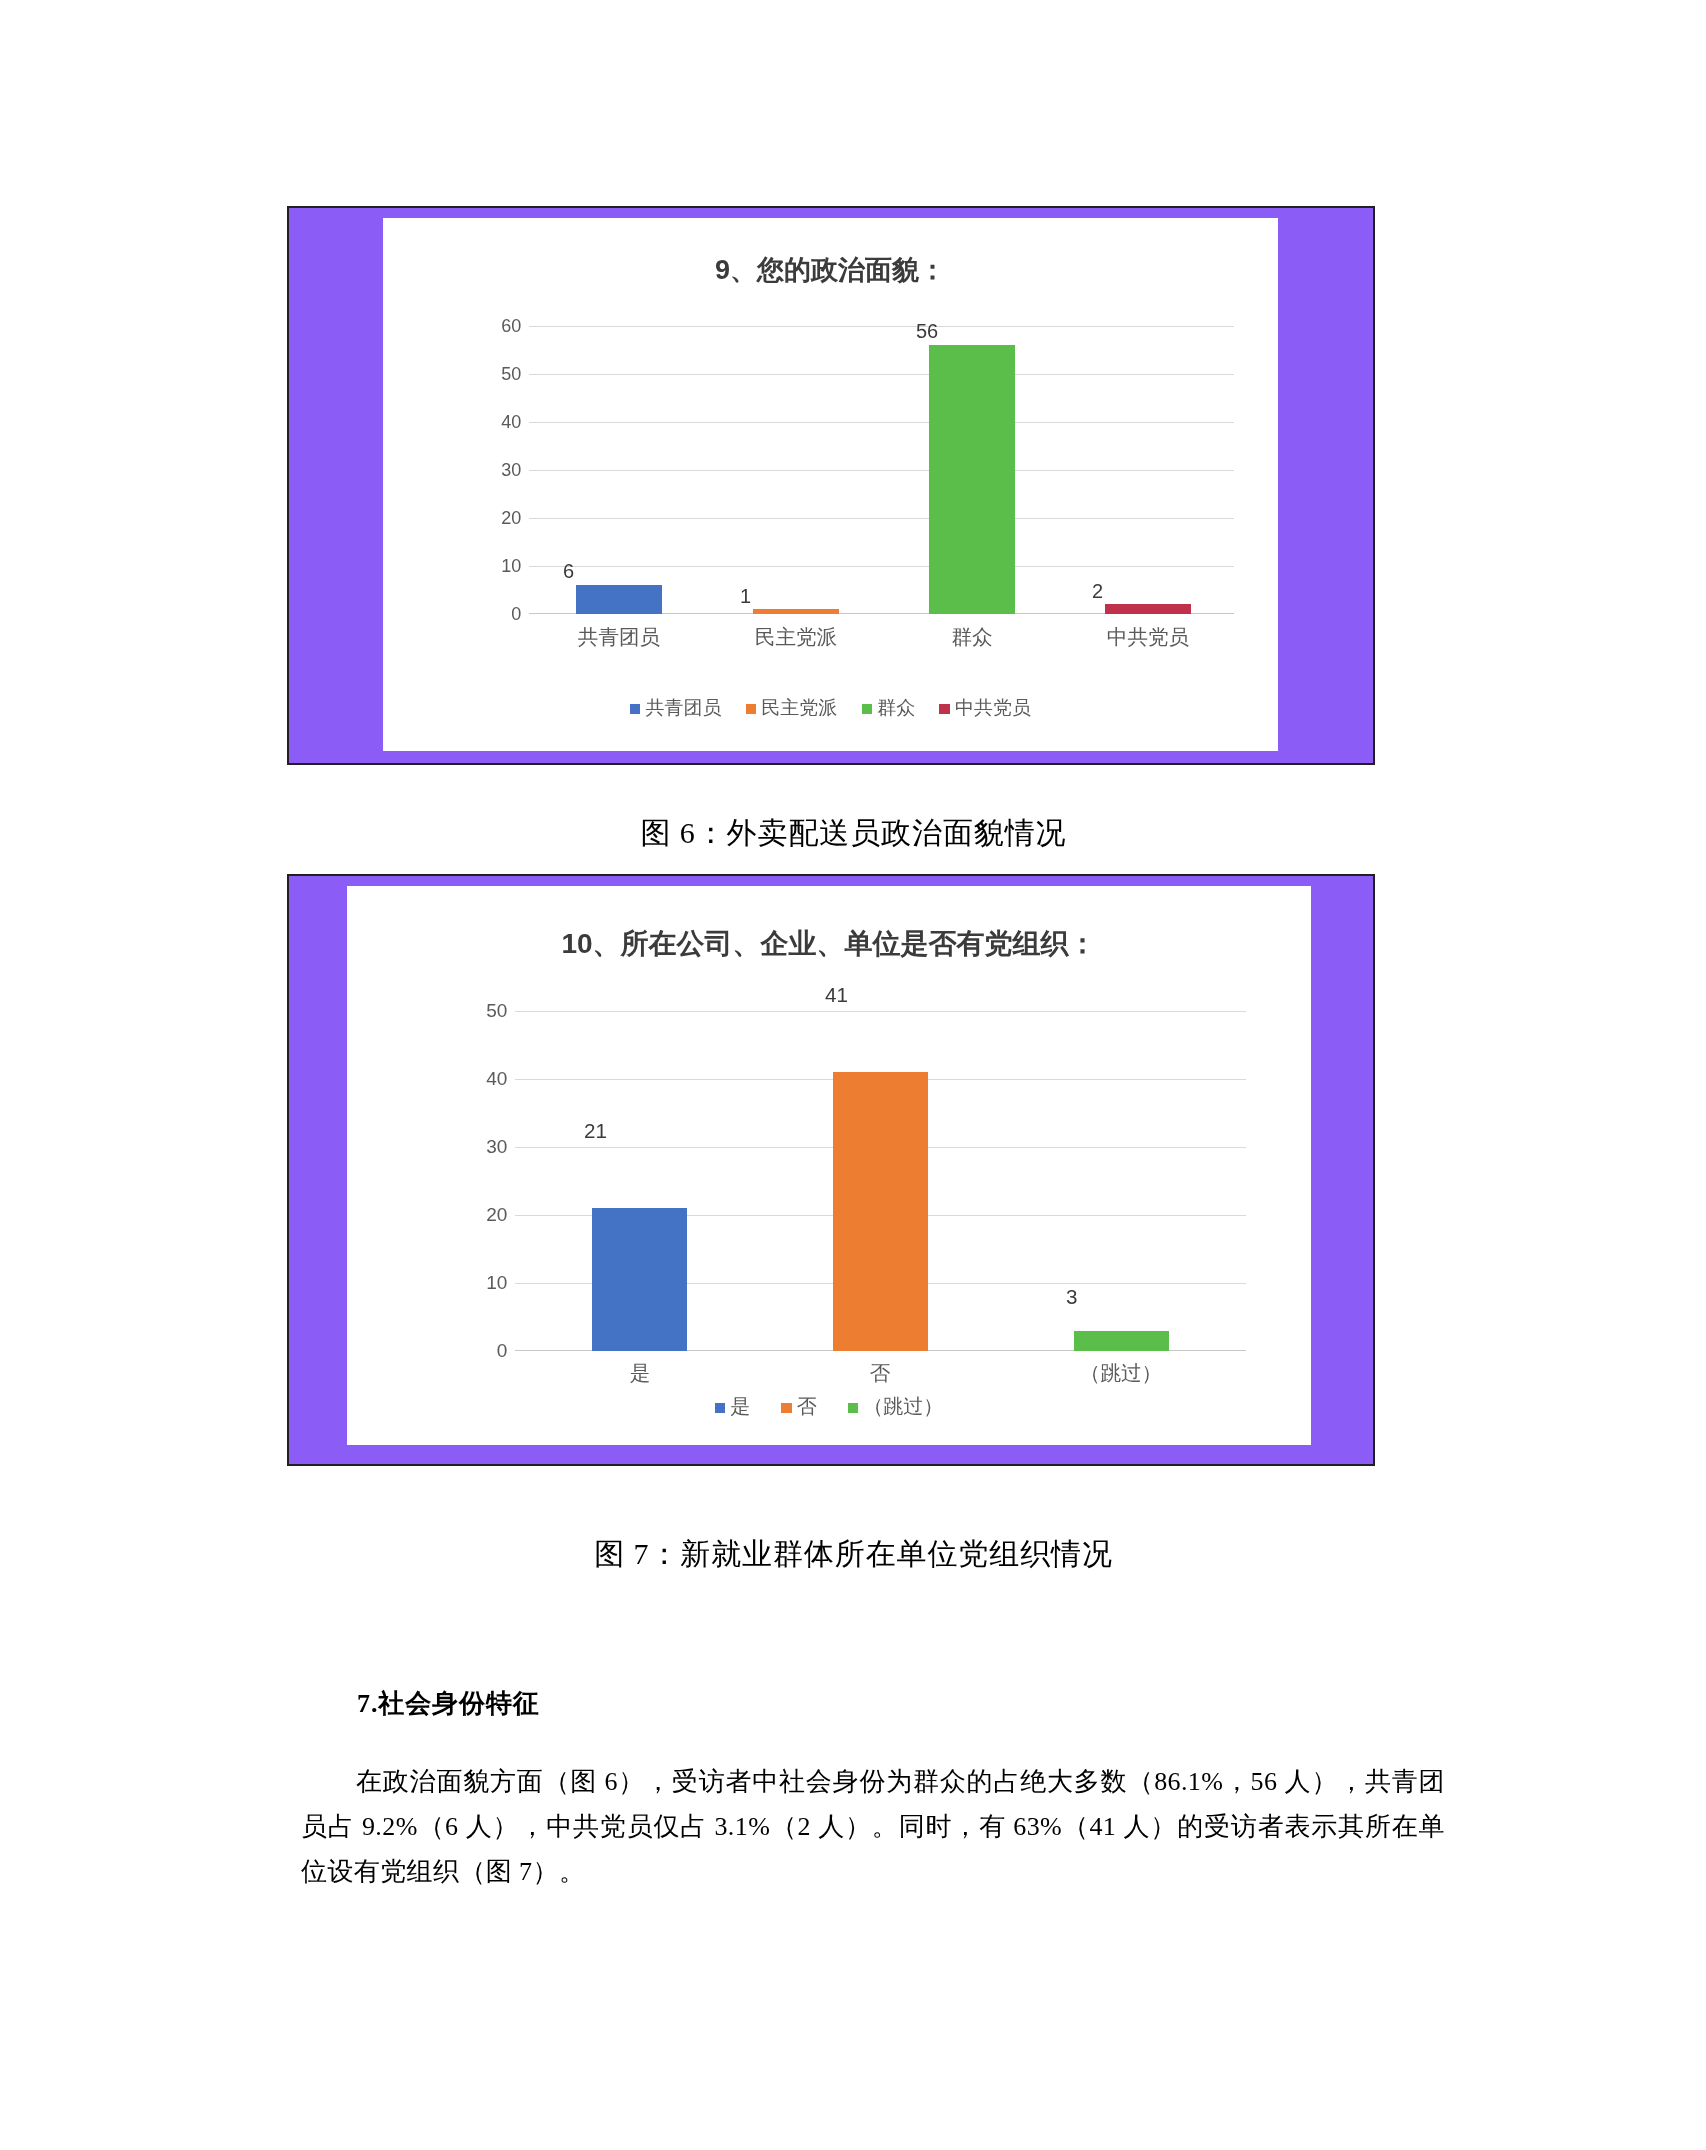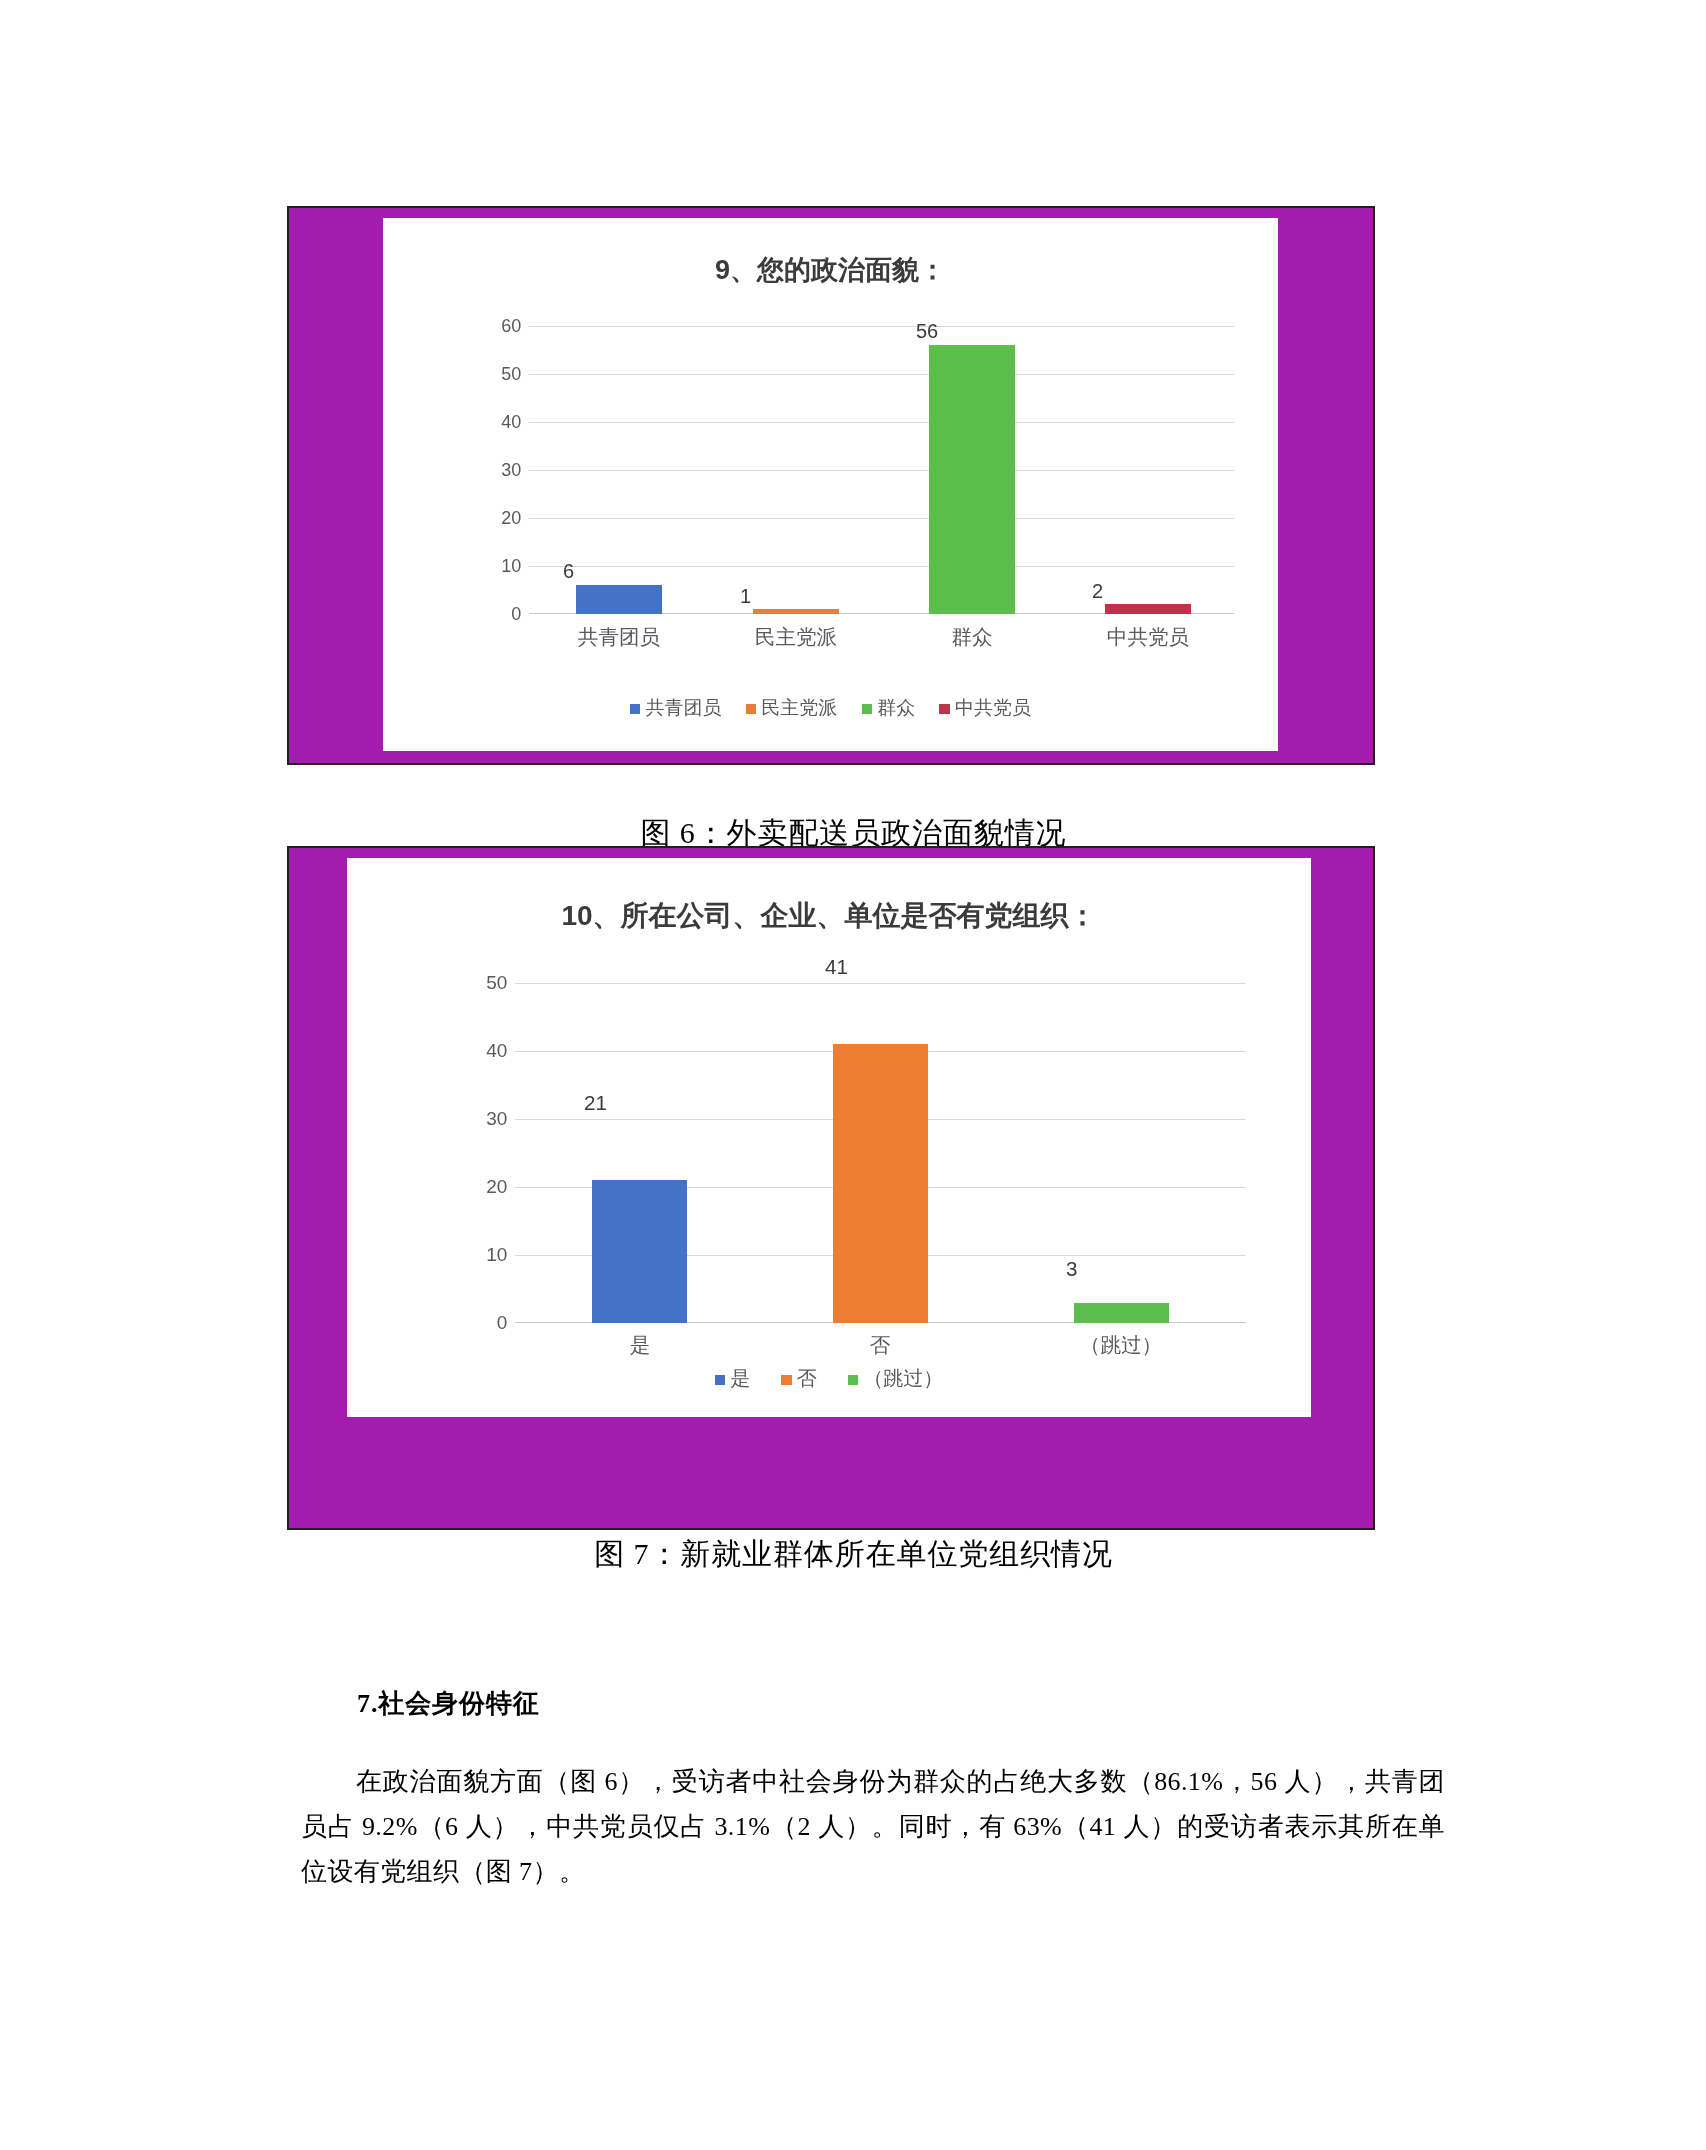--- a/index.html
+++ b/index.html
@@ -25,21 +25,21 @@
   
   .figure-frame {
     position: absolute;
     border: 2.6px solid #231f20;
     background: #ffffff;
     box-sizing: border-box;
   }
   .chart-area {
     position: absolute;
     left: 0; top: 0; right: 0; bottom: 0;
-    background: #a21caf;
+    background: #8b5cf6;
     box-sizing: border-box;
   }
   .chart-inner {
     position: absolute;
     background: #ffffff;
     box-sizing: border-box;
     font-family: "Liberation Sans", sans-serif;
   }
 
   .chart-title {
@@ -208,21 +208,21 @@
             <span class="legend-swatch" style="background:#c0314b;"></span><span>中共党员</span>
           </span>
         </div>
 
       </div>
     </div>
   </div>
 
   <div class="caption" style="left:0px; top:813px;">图 6：外卖配送员政治面貌情况</div>
 
-  <div class="figure-frame" style="left:287px; top:846px; width:1088px; height:684px;">
+  <div class="figure-frame" style="left:287px; top:874px; width:1088px; height:592px;">
     <div class="chart-area">
 
       <div class="chart-inner" style="left:58px; top:9.5px; width:964px; height:559px;">
 
         <div class="chart-title" style="top:39px; font-size:28px;">10、所在公司、企业、单位是否有党组织：</div>
 
         <div class="plot" style="left:168px; top:125px; width:731px; height:340px;">
 
           <div class="gridline" style="top:0px;"></div>
           <div class="gridline" style="top:68px;"></div>

